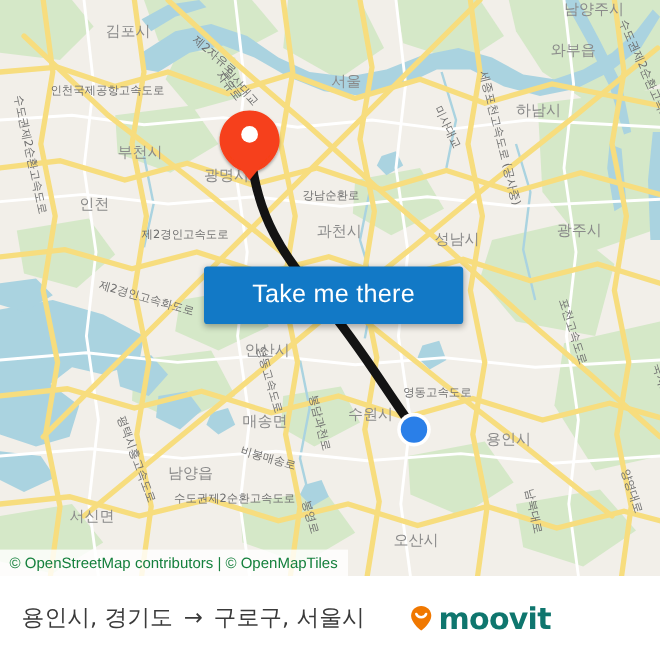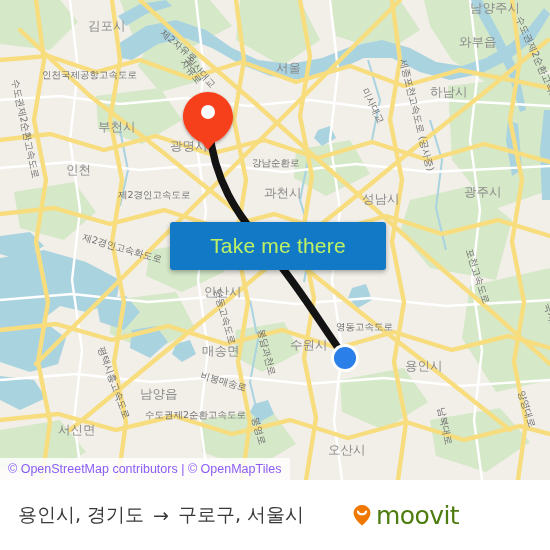--- a/index.html
+++ b/index.html
@@ -18,53 +18,53 @@
     font-family:"DejaVu Sans","Liberation Sans",sans-serif;
     fill:#7d7d7d;font-size:11px;
   }
   .maplabel.city{font-size:12.5px;fill:#8a8a8a;}
   .maplabel.road{font-size:9.5px;fill:#6f6f6f;}
 
   
   .take-btn{
     position:absolute;left:170px;top:222px;width:216px;height:48px;
     background:#1279c6;border:none;border-radius:3px;
-    color:#bef264;font-size:21px;letter-spacing:.2px;
+    color:#ffffff;font-size:21px;letter-spacing:.2px;
     font-family:"Liberation Sans","DejaVu Sans",sans-serif;
     display:flex;align-items:center;justify-content:center;
     box-shadow:0 2px 5px rgba(0,0,0,.32);
     cursor:pointer;padding:0;
   }
 
   
   .attrib{
     position:absolute;left:0;top:458px;height:22px;
     background:rgba(255,255,255,.82);
     display:flex;align-items:center;padding:0 9px 0 8px;
-    font-size:12.5px;color:#8b5cf6;
+    font-size:12.5px;color:#15803d;
     font-family:"Liberation Sans","DejaVu Sans",sans-serif;
     white-space:nowrap;
   }
 
   
   .footer{
     position:absolute;left:0;top:480px;width:477px;height:70px;
     background:#ffffff;display:flex;align-items:center;
     justify-content:space-between;padding:0 18px 0 18px;
     box-sizing:border-box;
   }
   .route-text{
     font-size:19px;color:#3a3a3a;white-space:nowrap;
     font-family:"DejaVu Sans","Liberation Sans",sans-serif;
     display:flex;align-items:center;gap:9px;
   }
   .route-arrow{font-size:19px;color:#3a3a3a;}
   .brand{display:flex;align-items:center;gap:1px;}
   .brand-word{
-    font-size:25px;font-weight:normal;color:#4d7c0f;letter-spacing:-.6px;
+    font-size:25px;font-weight:bold;color:#0f766e;letter-spacing:-.6px;
     font-family:"DejaVu Sans","Liberation Sans",sans-serif;line-height:1;
   }
 </style>
 </head>
 <body>
 
 <div id="app">
 
   <div class="map-wrap">
     <svg class="map-svg" viewBox="0 0 550 480">

